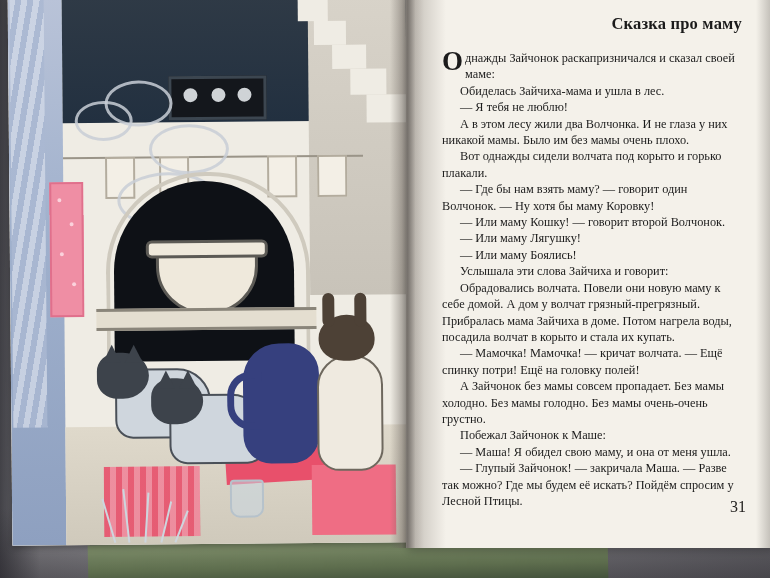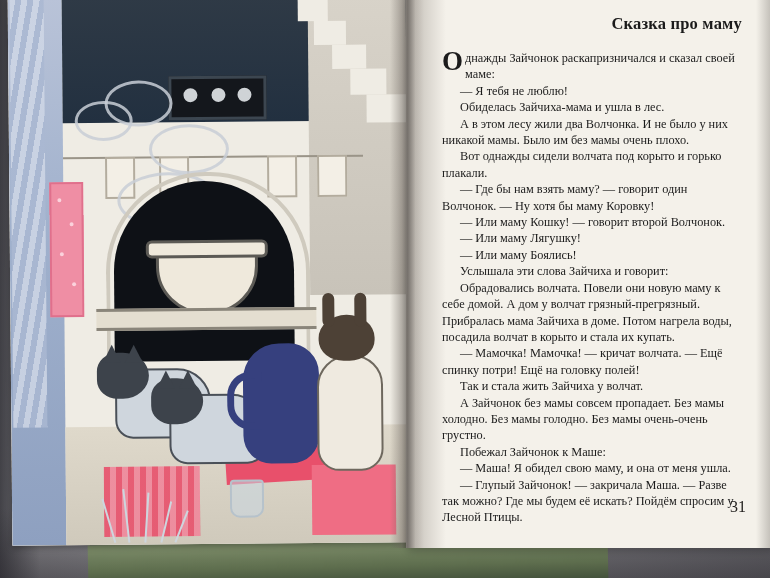--- a/index.html
+++ b/index.html
@@ -442,32 +442,31 @@
     </div>
 
     <div class="gutter"></div>
 
     <div class="page-right">
       <div class="page-right-curve"></div>
       <div class="text-col">
         <div class="story-title">Сказка про маму</div>
         <div class="body-text" id="body-text">
             <p class="dropcap-para"><span class="dropcap">О</span><span>днажды Зайчонок раскапризничался и сказал своей маме:</span></p>
+            <p>Обиделась Зайчиха-мама и ушла в лес.</p>
             <p>— Я тебя не люблю!</p>
-            <p>Обиделась Зайчиха-мама и ушла в лес.</p>
-            <p>А в этом лесу жили два Волчонка. И не было у них никакой мамы. Было им без мамы очень плохо.</p>
+            <p>А в этом лесу жили два Волчонка. И не глаза у них никакой мамы. Было им без мамы очень плохо.</p>
             <p>Вот однажды сидели волчата под корыто и горько плакали.</p>
             <p>— Где бы нам взять маму? — говорит один Волчонок. — Ну хотя бы маму Коровку!</p>
             <p>— Или маму Кошку! — говорит второй Волчонок.</p>
             <p>— Или маму Лягушку!</p>
             <p>— Или маму Боялись!</p>
             <p>Услышала эти слова Зайчиха и говорит:</p>
             <p>Обрадовались волчата. Повели они новую маму к себе домой. А дом у волчат грязный-прегрязный. Прибралась мама Зайчиха в доме. Потом нагрела воды, посадила волчат в корыто и стала их купать.</p>
             <p>— Мамочка! Мамочка! — кричат волчата. — Ещё спинку потри! Ещё на головку полей!</p>
-            <p>Так и стала жить Зайчиха у волчат.</p>
             <p>А Зайчонок без мамы совсем пропадает. Без мамы холодно. Без мамы голодно. Без мамы очень-очень грустно.</p>
             <p>Побежал Зайчонок к Маше:</p>
             <p>— Маша! Я обидел свою маму, и она от меня ушла.</p>
             <p>— Глупый Зайчонок! — закричала Маша. — Разве так можно? Где мы будем её искать? Пойдём спросим у Лесной Птицы.</p>
           </div>
       </div>
       <div class="page-number">31</div>
       <div class="edge-shadow"></div>
     </div>
   </div>

